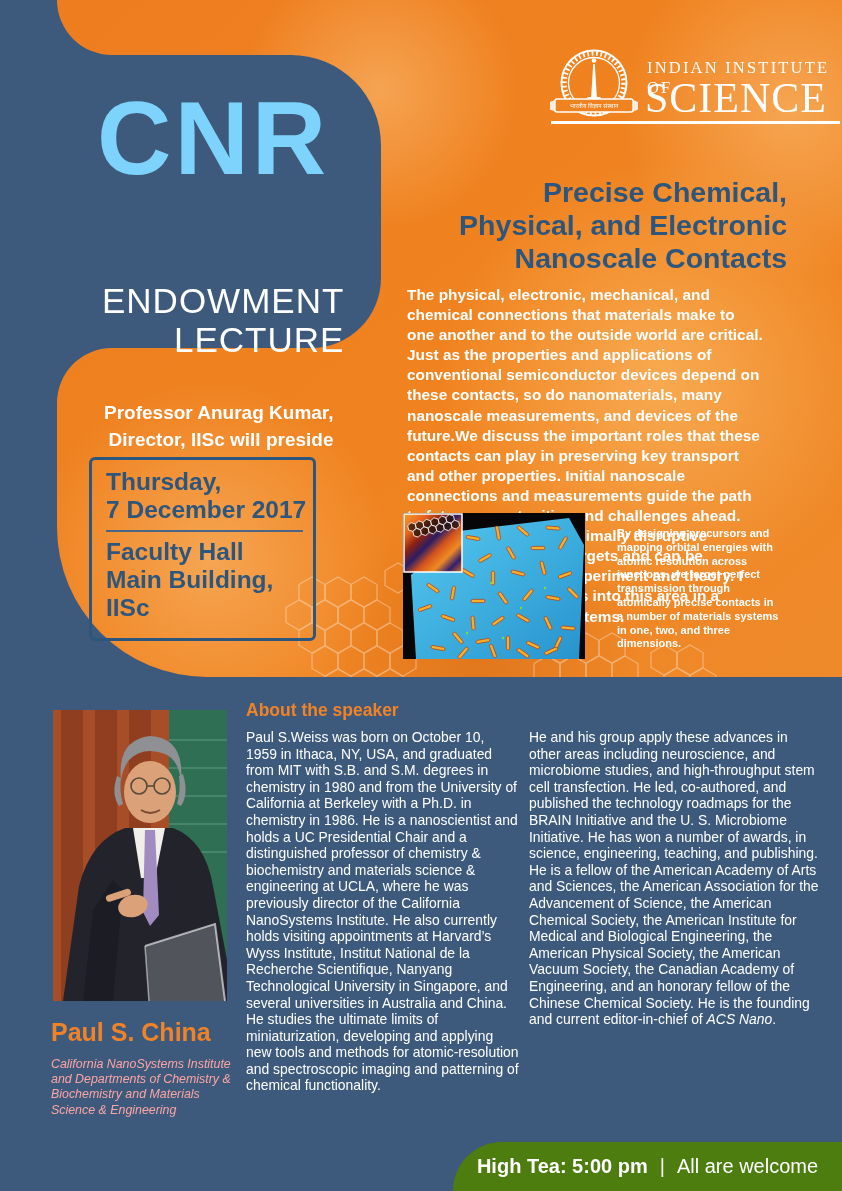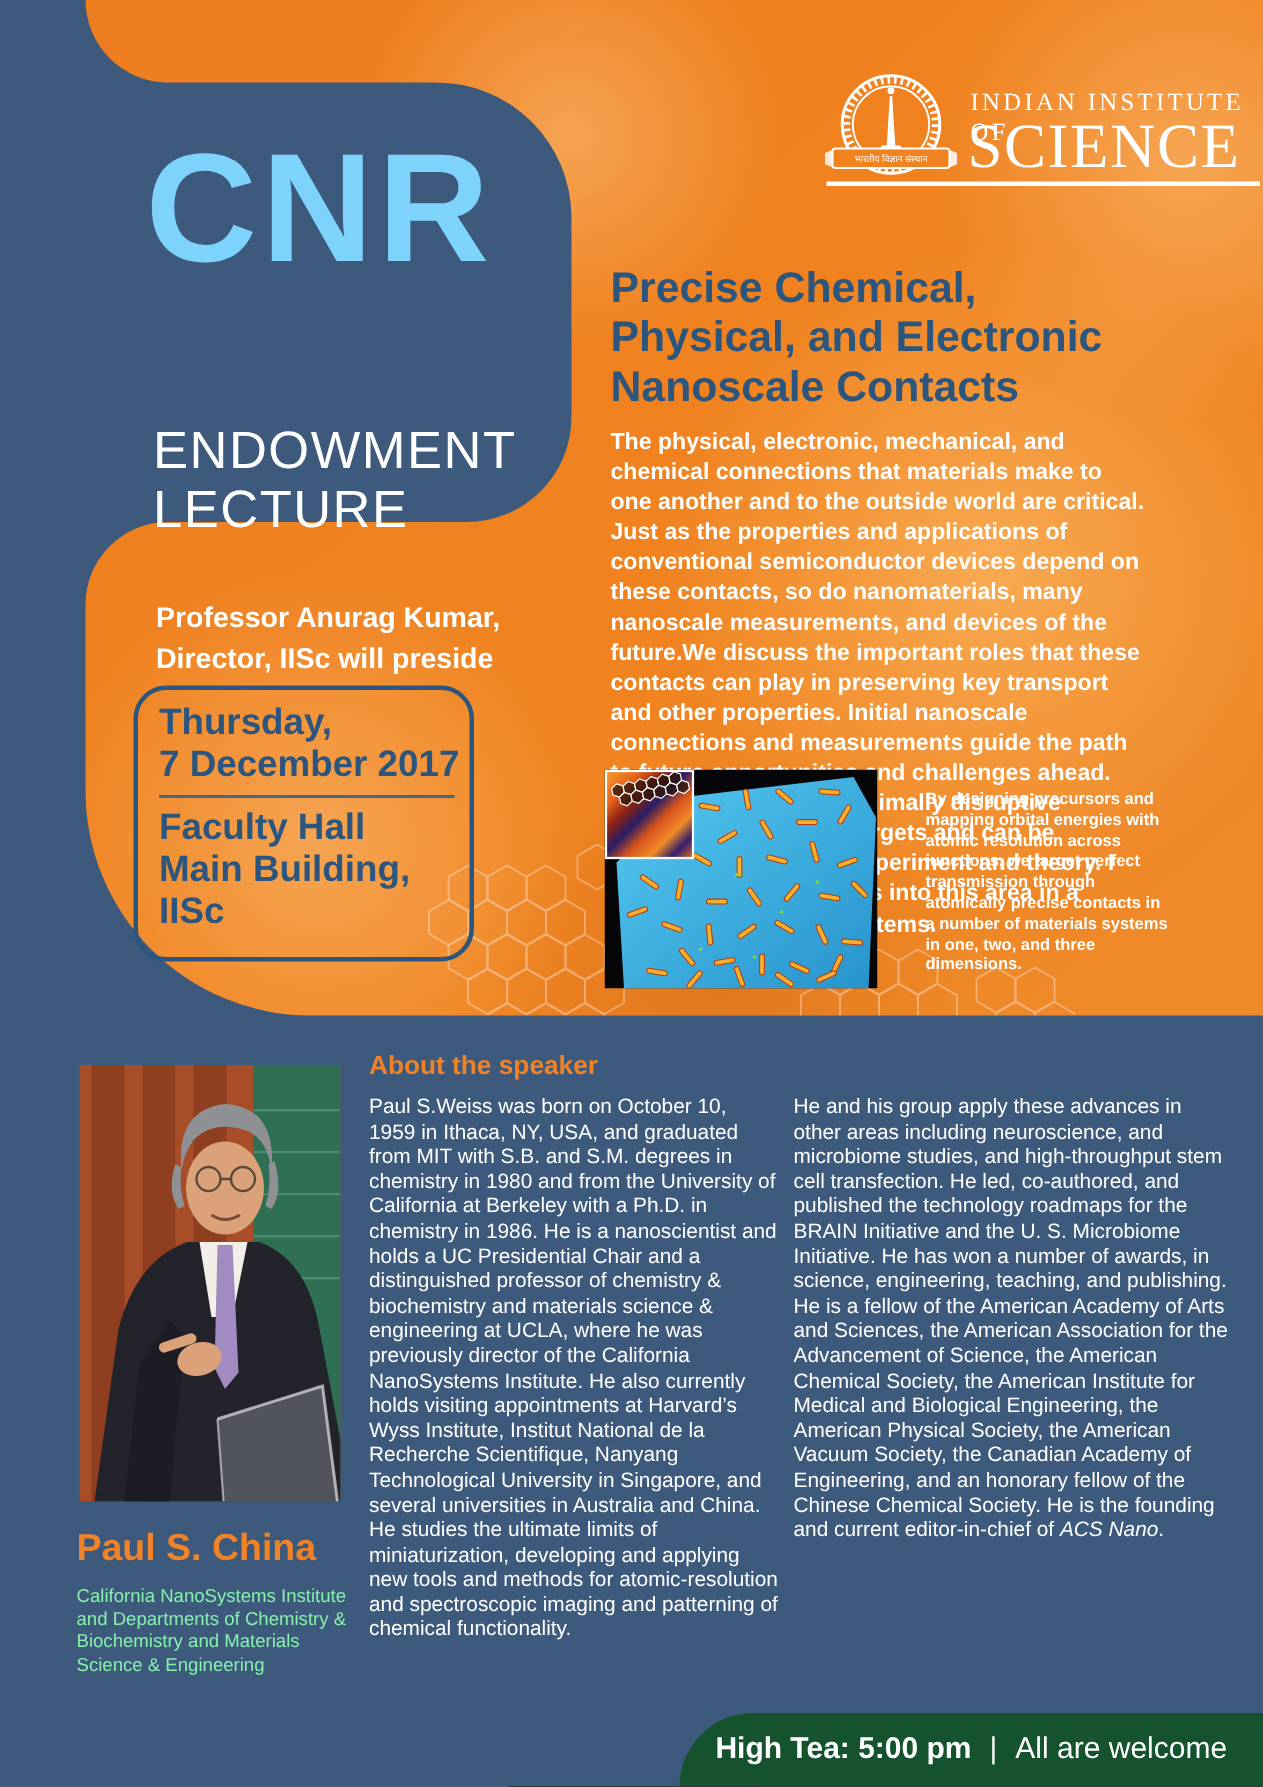--- a/index.html
+++ b/index.html
@@ -1,55 +1,55 @@
 <!DOCTYPE html>
 <html><head>
 <meta charset="utf-8">
 <style>
   html,body{margin:0;padding:0;background:#222;}
   .poster{position:relative;width:842px;height:1191px;background:#3d5a7c;overflow:hidden;
           font-family:"Liberation Sans",sans-serif;}
   .abs{position:absolute;}
-  .pre{white-space:pre-line;}
+  .pre{white-space:pre-line;text-align:right;}
   
   .cnr-title{left:97px;top:93px;font-size:103px;line-height:92px;font-weight:bold;
              color:#7dd3fc;letter-spacing:3px;}
   .endowment{left:102px;top:281px;font-size:35px;line-height:39px;font-weight:400;
              color:#ffffff;letter-spacing:1px;}
   .preside{left:104px;top:399px;font-size:19px;line-height:27px;font-weight:bold;color:#fff;}
   
   .datebox{left:89px;top:457px;width:227px;height:184px;border:3.5px solid #2d567e;
-           border-radius:22px;box-sizing:border-box;padding:8px 0 0 14px;color:#2d567e;}
+           border-radius:6px;box-sizing:border-box;padding:8px 0 0 14px;color:#2d567e;}
   .datebox .line{font-size:24.5px;line-height:28px;font-weight:bold;}
   .datebox .rule{width:197px;height:2px;background:#476688;margin:6px 0 6px 0;}
   
   .logo-block{left:550px;top:47px;width:292px;height:82px;color:#fff;}
   .inst1{left:97px;top:11px;font-family:"Liberation Serif",serif;font-size:16.5px;
          letter-spacing:2.2px;}
   .inst2{left:95px;top:27px;font-family:"Liberation Serif",serif;font-size:42px;
          letter-spacing:1px;}
   .logo-underline{left:1px;top:74px;width:289px;height:3px;background:#fff;}
   
   .talk-title{left:407px;top:176px;width:380px;font-size:28.5px;line-height:33px;
               font-weight:bold;color:#2d567e;}
   .abstract{left:407px;top:285px;width:358px;font-size:15.4px;line-height:20.1px;
             font-weight:bold;color:#fff;}
   .fig-caption{left:589px;top:527px;width:164px;font-size:11px;line-height:13.8px;
                font-weight:bold;color:#fff;margin-left:28px;}
   .sci-fig{left:403px;top:513px;width:182px;height:146px;}
   
   .photo{left:53px;top:710px;width:174px;height:291px;}
   .speaker-name{left:51px;top:1018px;font-size:25px;font-weight:bold;color:#F08327;}
-  .affiliation{left:51px;top:1057px;width:194px;font-size:12.4px;line-height:15.2px;color:#86efac;}
+  .affiliation{left:51px;top:1057px;width:194px;font-size:12.4px;line-height:15.2px;color:#fca5a5;font-style:italic;}
   .about-title{left:246px;top:700px;font-size:17.5px;font-weight:bold;color:#F08327;}
   .bio{font-size:13.9px;line-height:16.6px;color:#fff;}
   .bio1{left:246px;top:729px;width:273px;}
   .bio2{left:529px;top:729px;width:291px;}
   
-  .footer-bar{right:0;bottom:0;width:389px;height:49px;background:#14532d;
+  .footer-bar{right:0;bottom:0;width:389px;height:49px;background:#4d7c0f;
               border-top-left-radius:49px;display:flex;align-items:center;
               justify-content:center;gap:12px;color:#fff;font-size:20px;}
   .footer-bar .bold{font-weight:bold;}
   .footer-bar .thin{font-weight:300;opacity:.95;}
 </style>
 </head>
 <body>
 
 <div class="poster">
 

